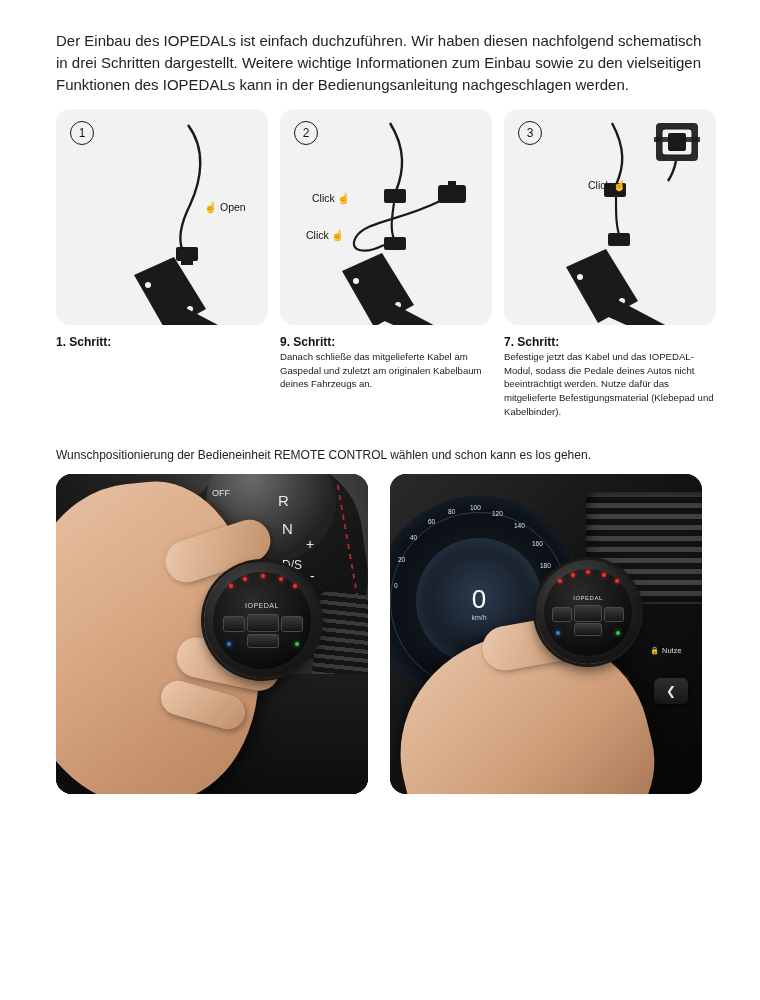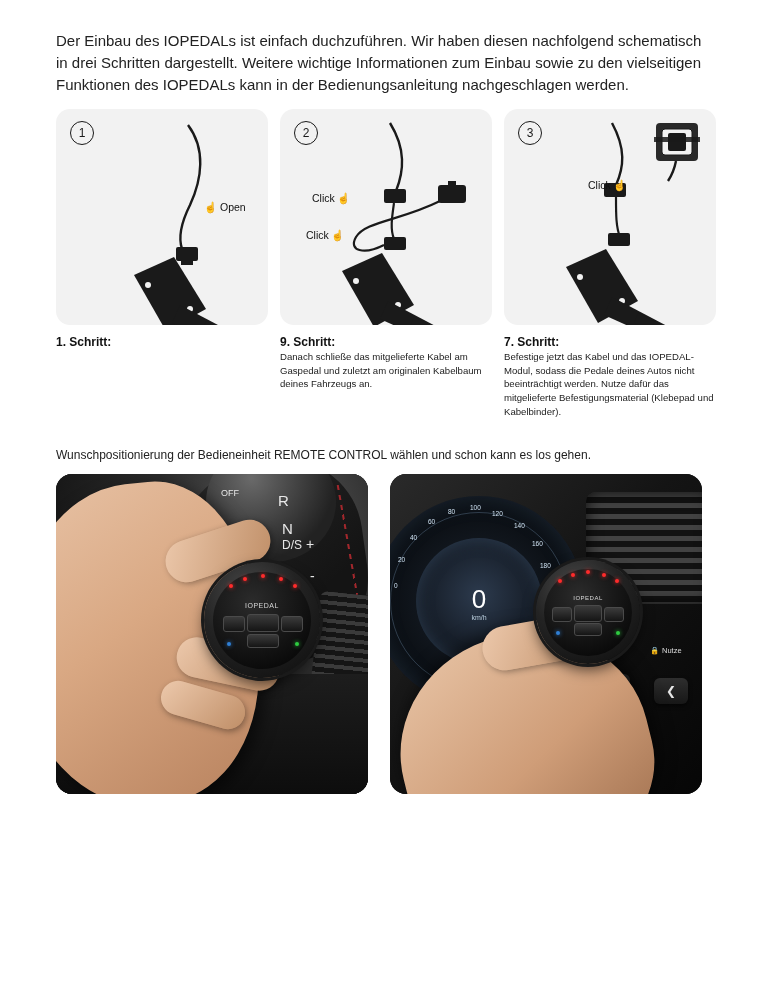--- a/index.html
+++ b/index.html
@@ -398,25 +398,25 @@
   </div>
 
   <div class="photos-row">
 
     <div class="photo">
       <div class="p1-bg"></div>
       <div class="p1-gearboot"></div>
       <div class="p1-stitch" style="left:146px; top:0px; height:120px; transform:rotate(12deg);"></div>
       <div class="p1-stitch" style="left:292px; top:10px; height:130px; transform:rotate(-10deg);"></div>
       <div class="p1-knob"></div>
-      <div class="p1-letters" style="left:165px; top:14px; font-size:9px;">OFF</div>
+      <div class="p1-letters" style="left:156px; top:14px; font-size:9px;">OFF</div>
       <div class="p1-letters" style="left:222px; top:18px; font-size:15px;">R</div>
       <div class="p1-letters" style="left:226px; top:46px; font-size:15px;">N</div>
       <div class="p1-letters" style="left:250px; top:62px; font-size:14px;">+</div>
-      <div class="p1-letters" style="left:226px; top:64px; font-size:12px;">D/S</div>
+      <div class="p1-letters" style="left:226px; top:84px; font-size:12px;">D/S</div>
       <div class="p1-letters" style="left:254px; top:94px; font-size:14px;">-</div>
       <div class="p1-vent"></div>
       <div class="p1-lowerpanel"></div>
       <div class="hand1"></div>
       <div class="finger" style="left:108px; top:56px; width:108px; height:42px; transform:rotate(-18deg);"></div>
       <div class="finger" style="left:120px; top:170px; width:104px; height:40px; transform:rotate(12deg);"></div>
       <div class="finger" style="left:104px; top:214px; width:86px; height:34px; transform:rotate(16deg);"></div>
 
       <div class="remote" style="left:148px; top:88px; width:116px; height:116px;">
         <div class="remote-face">

